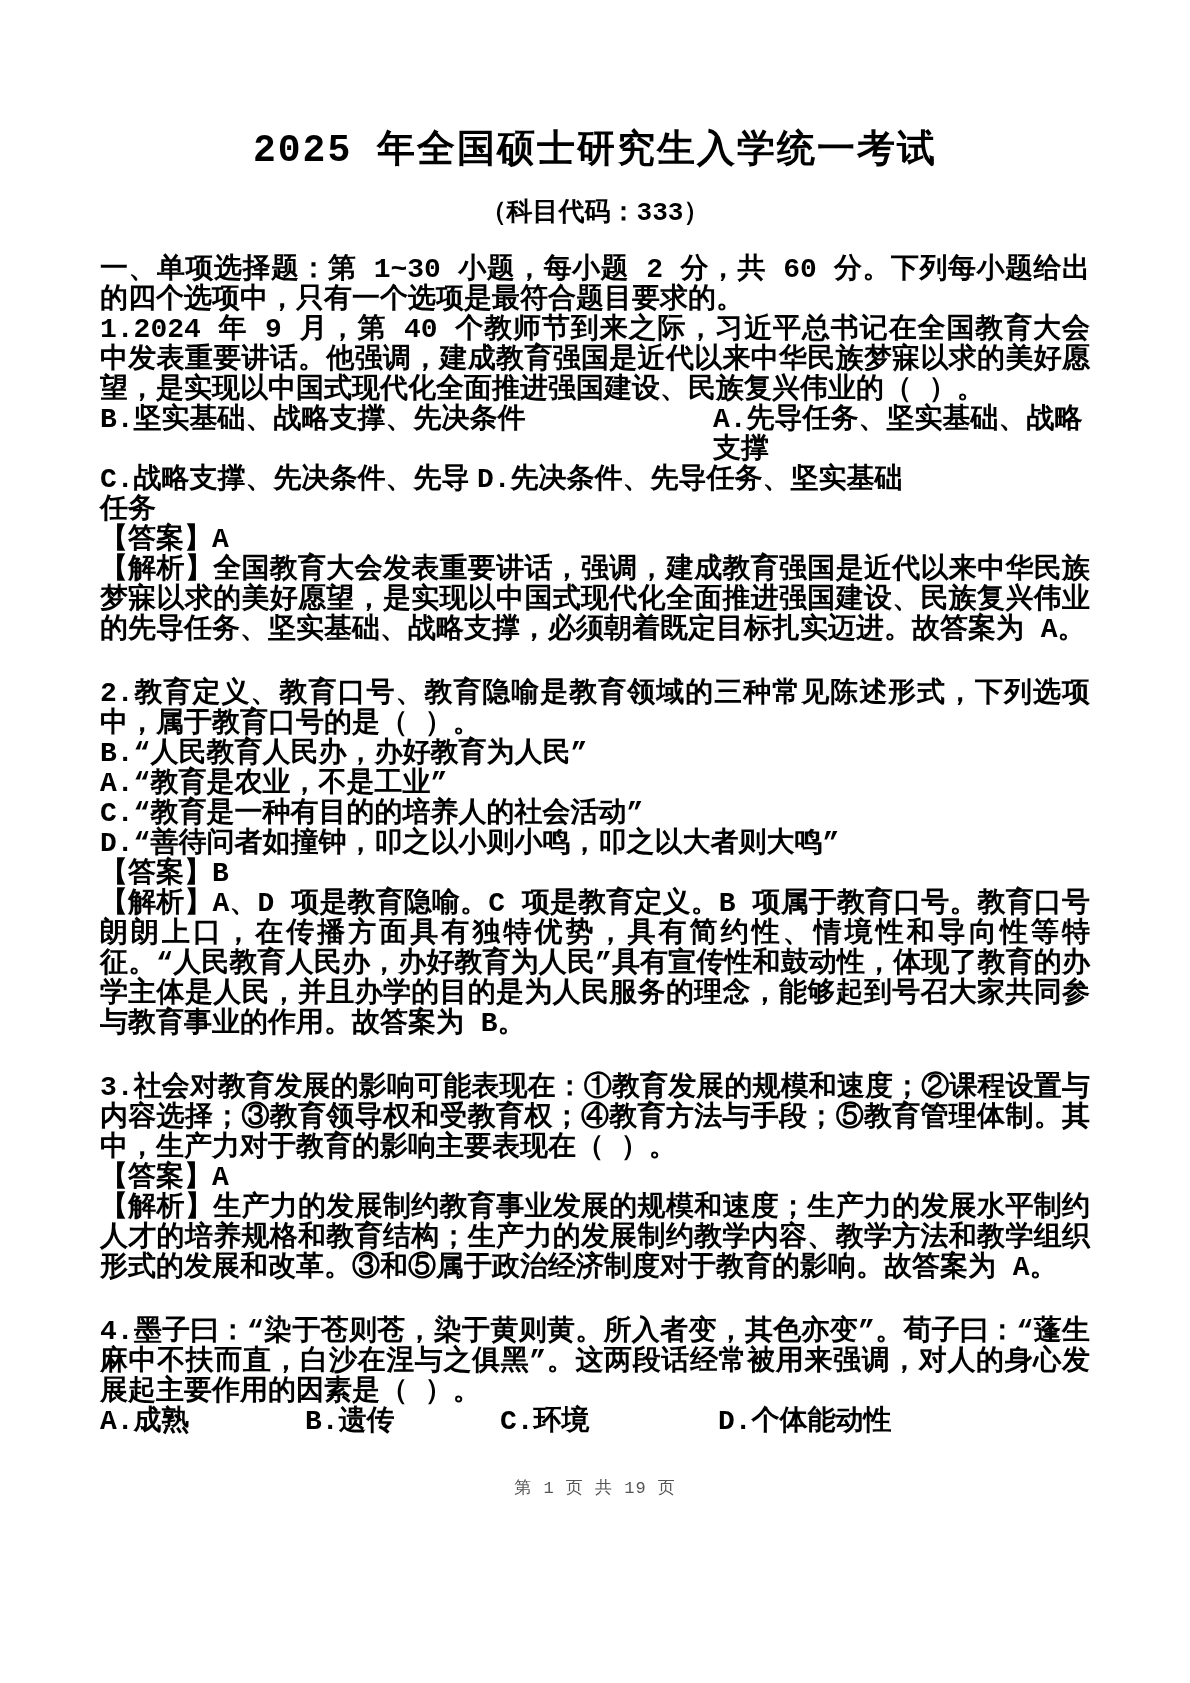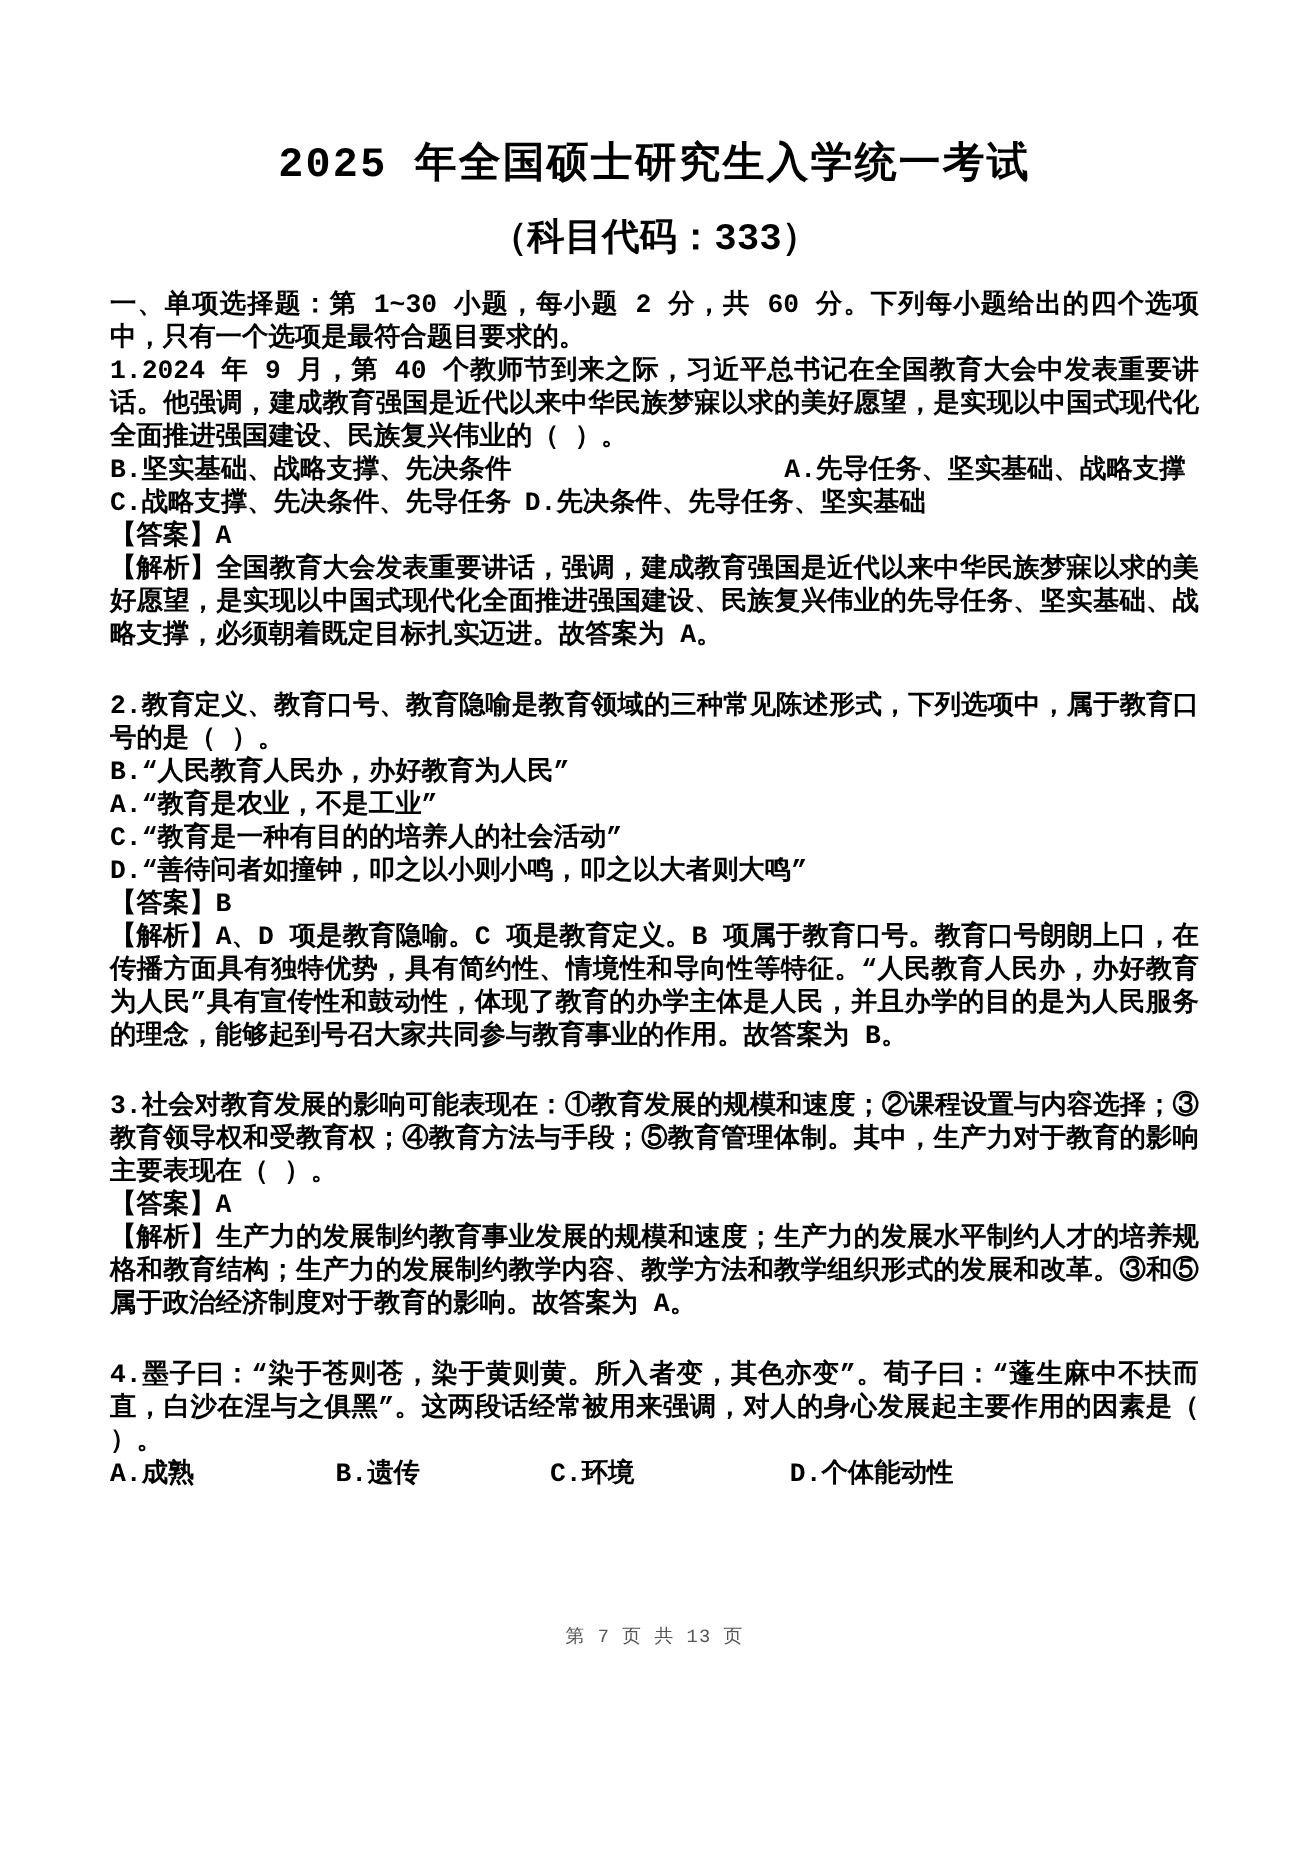--- a/index.html
+++ b/index.html
@@ -24,26 +24,26 @@
   }
   .doc-subtitle {
     text-align: center;
     font-size: 40px;
     letter-spacing: 4px;
     margin-top: 12px;
     line-height: 1.2;
   }
   .subject-code {
     text-align: center;
-    font-size: 34px;
+    font-size: 26px;
     margin-top: 24px;
     line-height: 1.2;
   }
 
-  .body-area { margin-top: 26px; font-size: 24px; line-height: 30px; }
+  .body-area { margin-top: 26px; font-size: 28px; line-height: 30px; }
 
   .section-header { text-align: justify; }
 
   .question { margin-top: 0; }
   .question.gap { margin-top: 34px; }
 
   .stem { text-align: justify; }
 
   .opt-row { display: flex; }
   .opt { display: block; }
@@ -117,14 +117,14 @@
           <span class="opt q1">A.成熟</span>
           <span class="opt q2">B.遗传</span>
           <span class="opt q3">C.环境</span>
           <span class="opt rest">D.个体能动性</span>
         </div>
       </section>
 
     </div>
   </div>
 
-  <div class="page-footer">第 7 页 共 13 页</div>
+  <div class="page-footer">第 1 页 共 19 页</div>
 </div>
 
 </body></html>

